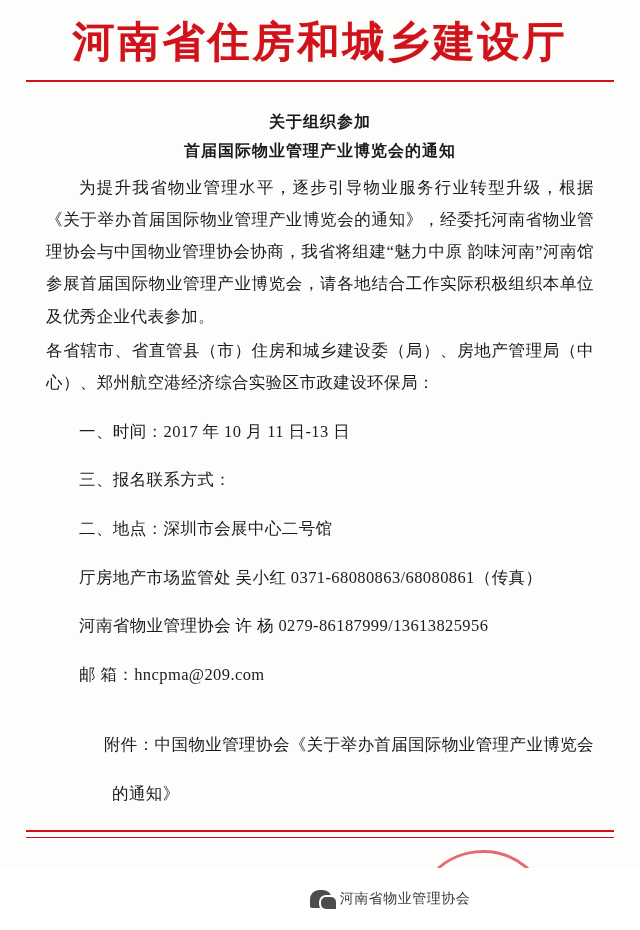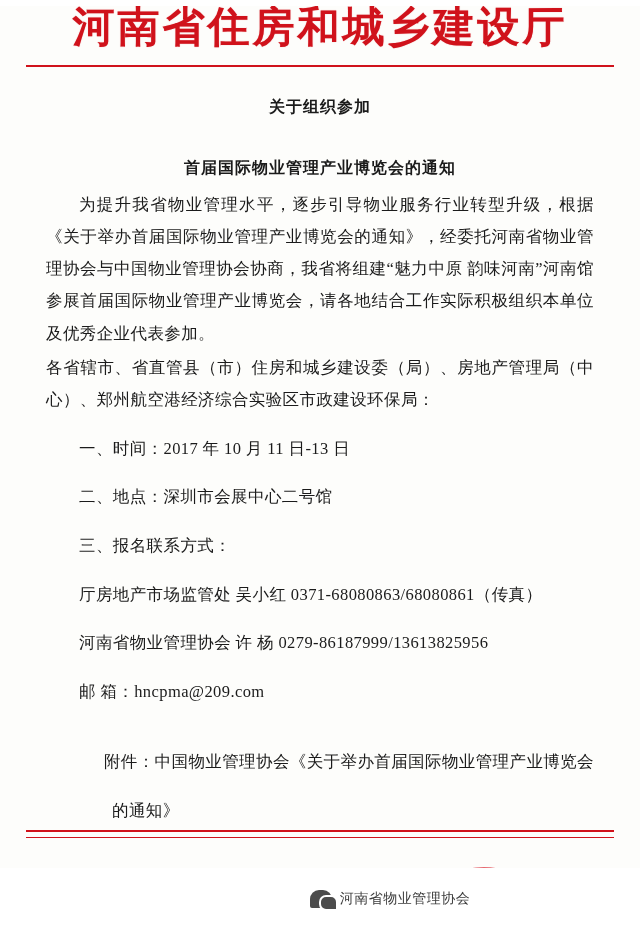--- a/index.html
+++ b/index.html
@@ -16,21 +16,21 @@
     overflow: hidden;
   }
   .page {
     position: relative;
     width: 640px;
     height: 930px;
     background: #fdfdfb;
   }
   
   .doc-header {
-    padding-top: 3px;
+    padding-top: 18px;
     text-align: center;
   }
   .doc-title-red {
     color: #d0121b;
     font-family: "DejaVu Serif", "Liberation Serif", serif;
     font-weight: bold;
     font-size: 42px;
     letter-spacing: 3px;
     line-height: 1.15;
     text-shadow: 0 0 1px rgba(208,18,27,0.4);
@@ -50,21 +50,20 @@
   .subject {
     text-align: center;
     font-weight: bold;
     font-size: 16px;
     line-height: 1.8;
     letter-spacing: 1px;
     margin-bottom: 6px;
   }
   .subject .line2 {
     display: block;
-    margin-top: 32px;
   }
   .para {
     text-align: justify;
     margin: 0 0 2px 0;
     letter-spacing: 0.4px;
   }
   .indent {
     text-indent: 2em;
   }
   .list-item {
@@ -201,22 +200,22 @@
     <div class="subject">
       <span>关于组织参加</span>
       <span class="line2">首届国际物业管理产业博览会的通知</span>
     </div>
 
     <p class="para indent">为提升我省物业管理水平，逐步引导物业服务行业转型升级，根据《关于举办首届国际物业管理产业博览会的通知》，经委托河南省物业管理协会与中国物业管理协会协商，我省将组建“魅力中原 韵味河南”河南馆参展首届国际物业管理产业博览会，请各地结合工作实际积极组织本单位及优秀企业代表参加。</p>
 
     <p class="para">各省辖市、省直管县（市）住房和城乡建设委（局）、房地产管理局（中心）、郑州航空港经济综合实验区市政建设环保局：</p>
 
     <p class="list-item">一、时间：2017 年 10 月 11 日-13 日</p>
+    <p class="list-item">三、报名联系方式：</p>
     <p class="list-item">二、地点：深圳市会展中心二号馆</p>
-    <p class="list-item">三、报名联系方式：</p>
 
     <p class="contact-line">厅房地产市场监管处  吴小红  0371-68080863/68080861（传真）</p>
     <p class="contact-line">河南省物业管理协会  许    杨   0279-86187999/13613825956</p>
     <p class="contact-line">邮  箱：hncpma@209.com</p>
 
     <p class="attach">附件：中国物业管理协会《关于举办首届国际物业管理产业博览会</p>
     <p class="attach-cont">的通知》</p>
 
     <div class="sign-block">
       <div class="seal">

